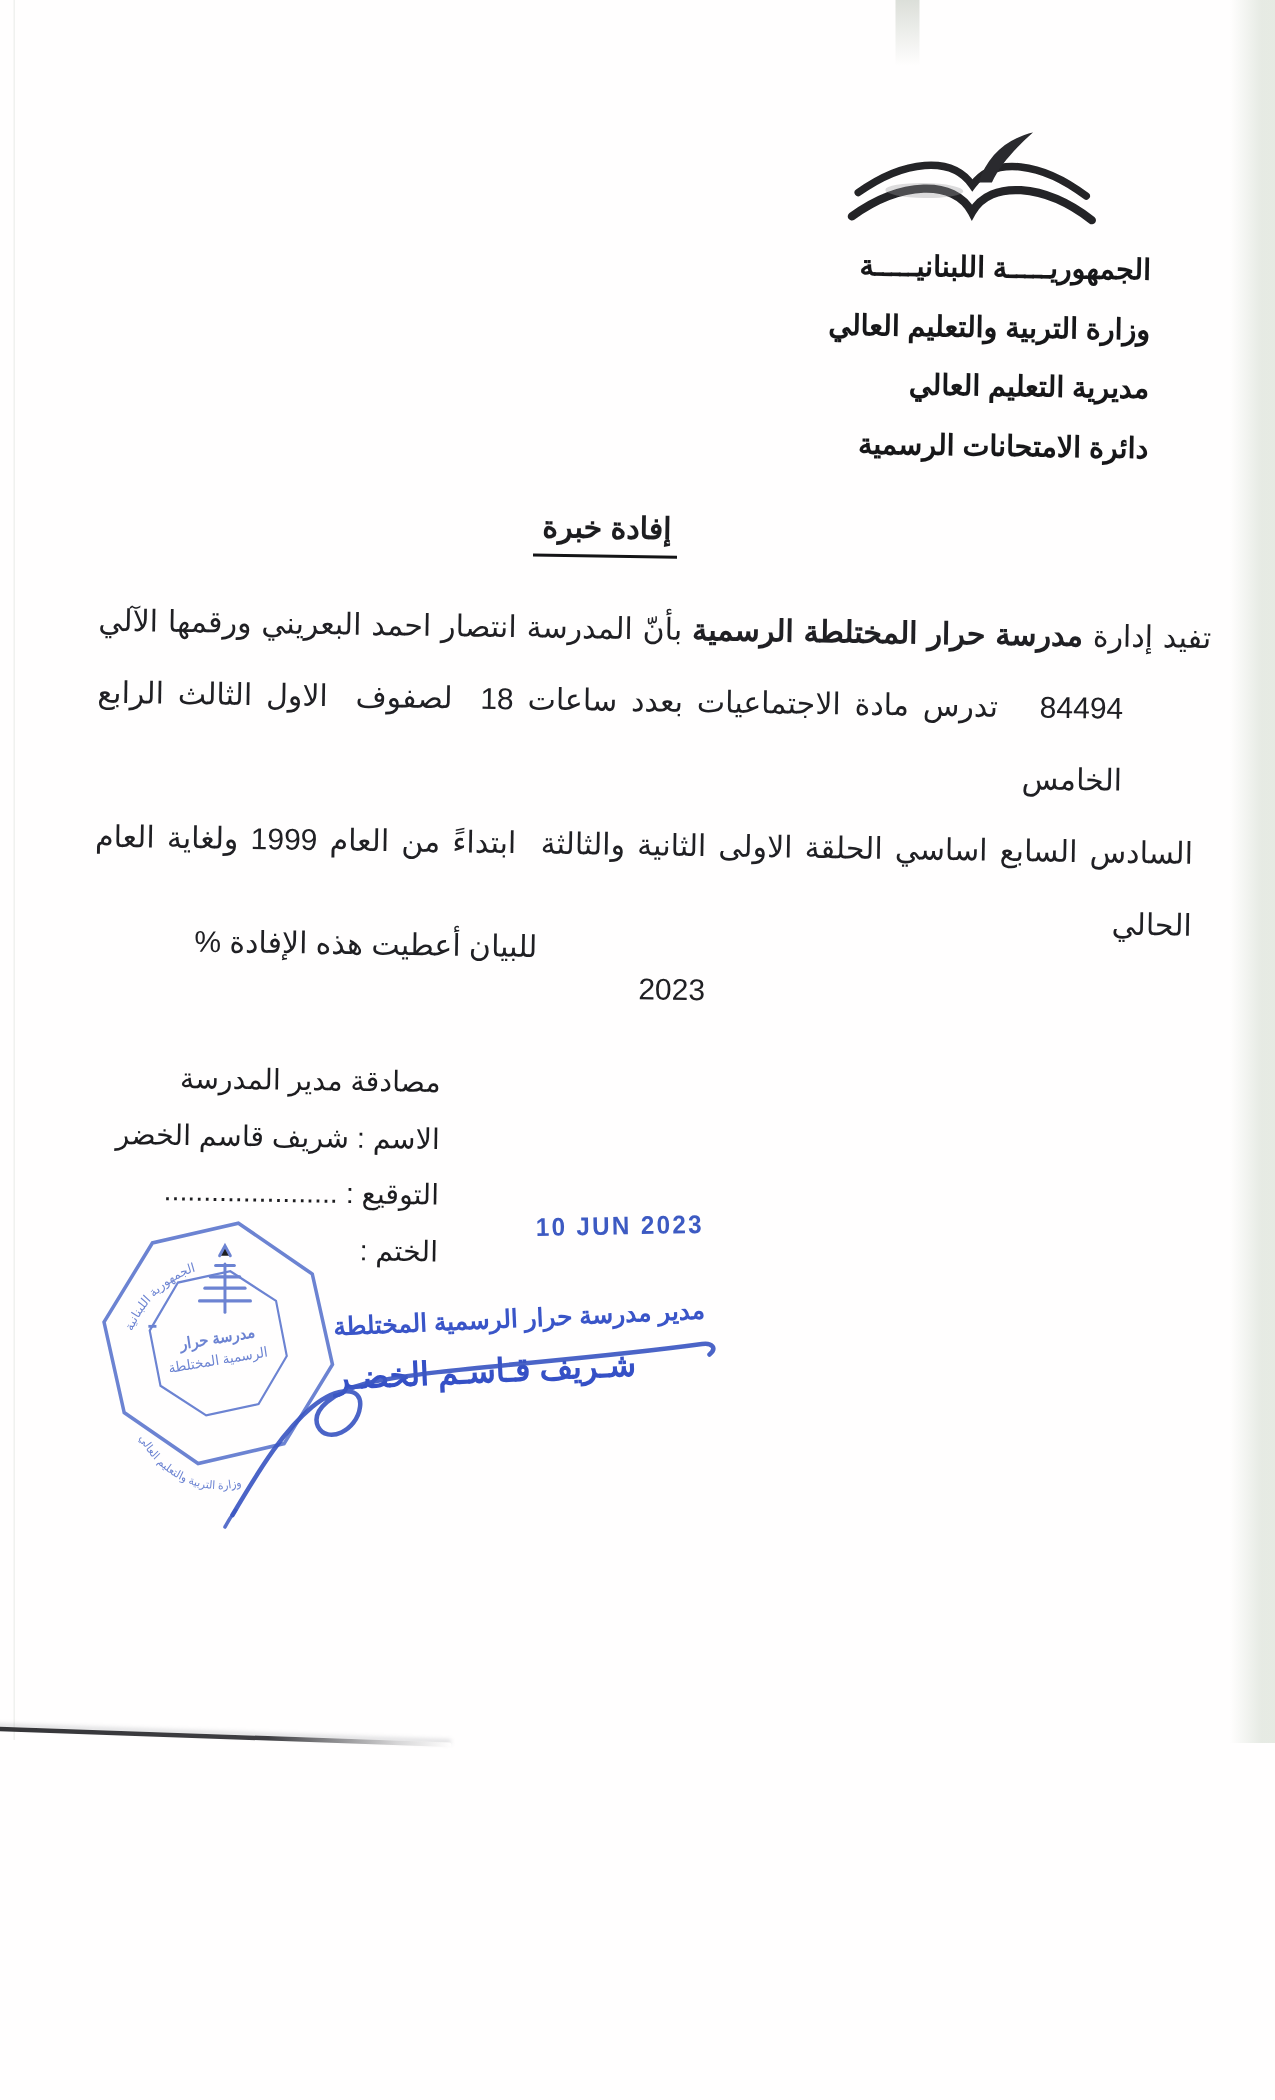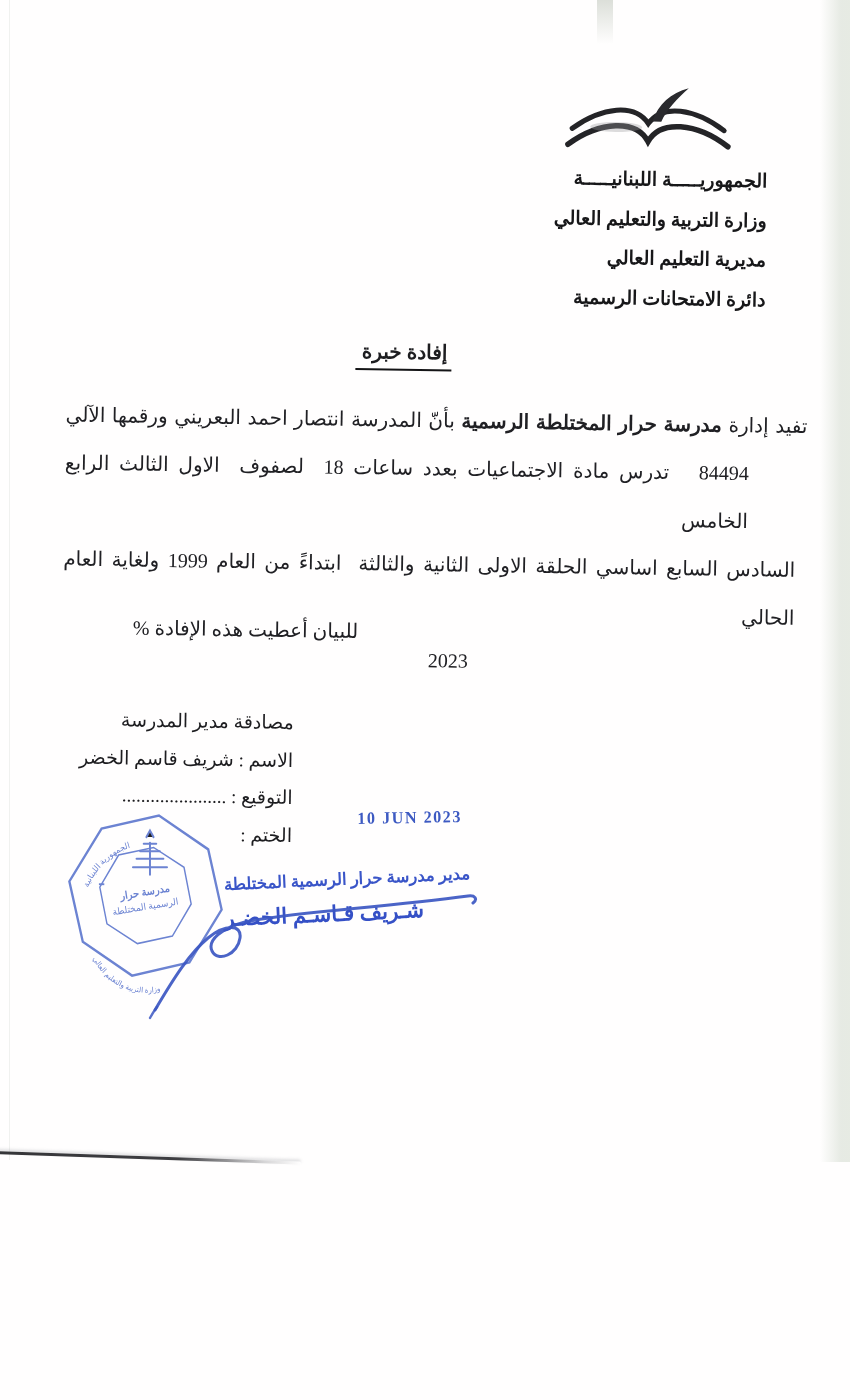--- a/index.html
+++ b/index.html
@@ -1,18 +1,18 @@
 <!DOCTYPE html>
 <html lang="ar"><head>
 <meta charset="utf-8">
 <style>
   html,body{margin:0;padding:0;background:#ffffff;}
   #page{
     position:relative;width:850px;height:1400px;background:#fffefe;
-    overflow:hidden;font-family:Liberation Serif, serif;color:#1d1d20;
+    overflow:hidden;font-family:Liberation Sans, sans-serif;color:#1d1d20;
   }
   
   .right-edge{position:absolute;right:0;top:0;width:30px;height:1162px;
     background:linear-gradient(to right, rgba(214,220,210,0) 0%, rgba(210,218,206,.55) 70%, rgba(222,228,218,.75) 100%);}
   .left-edge{position:absolute;left:9px;top:0;width:1px;height:1160px;background:#e6e8e4;opacity:.6;}
   .top-streak{position:absolute;left:597px;top:0;width:16px;height:44px;
     background:linear-gradient(to bottom, rgba(196,202,192,.6), rgba(196,202,192,0));}
   .paper-bottom-line{position:absolute;left:-4px;top:1151px;width:305px;height:3px;border-radius:3px;
     background:linear-gradient(to right,#353538 0%,#3e3e42 60%,rgba(90,90,95,.25) 88%,transparent 100%);
     transform:rotate(2deg);transform-origin:left center;box-shadow:0 -2px 3px rgba(120,125,130,.25);}

